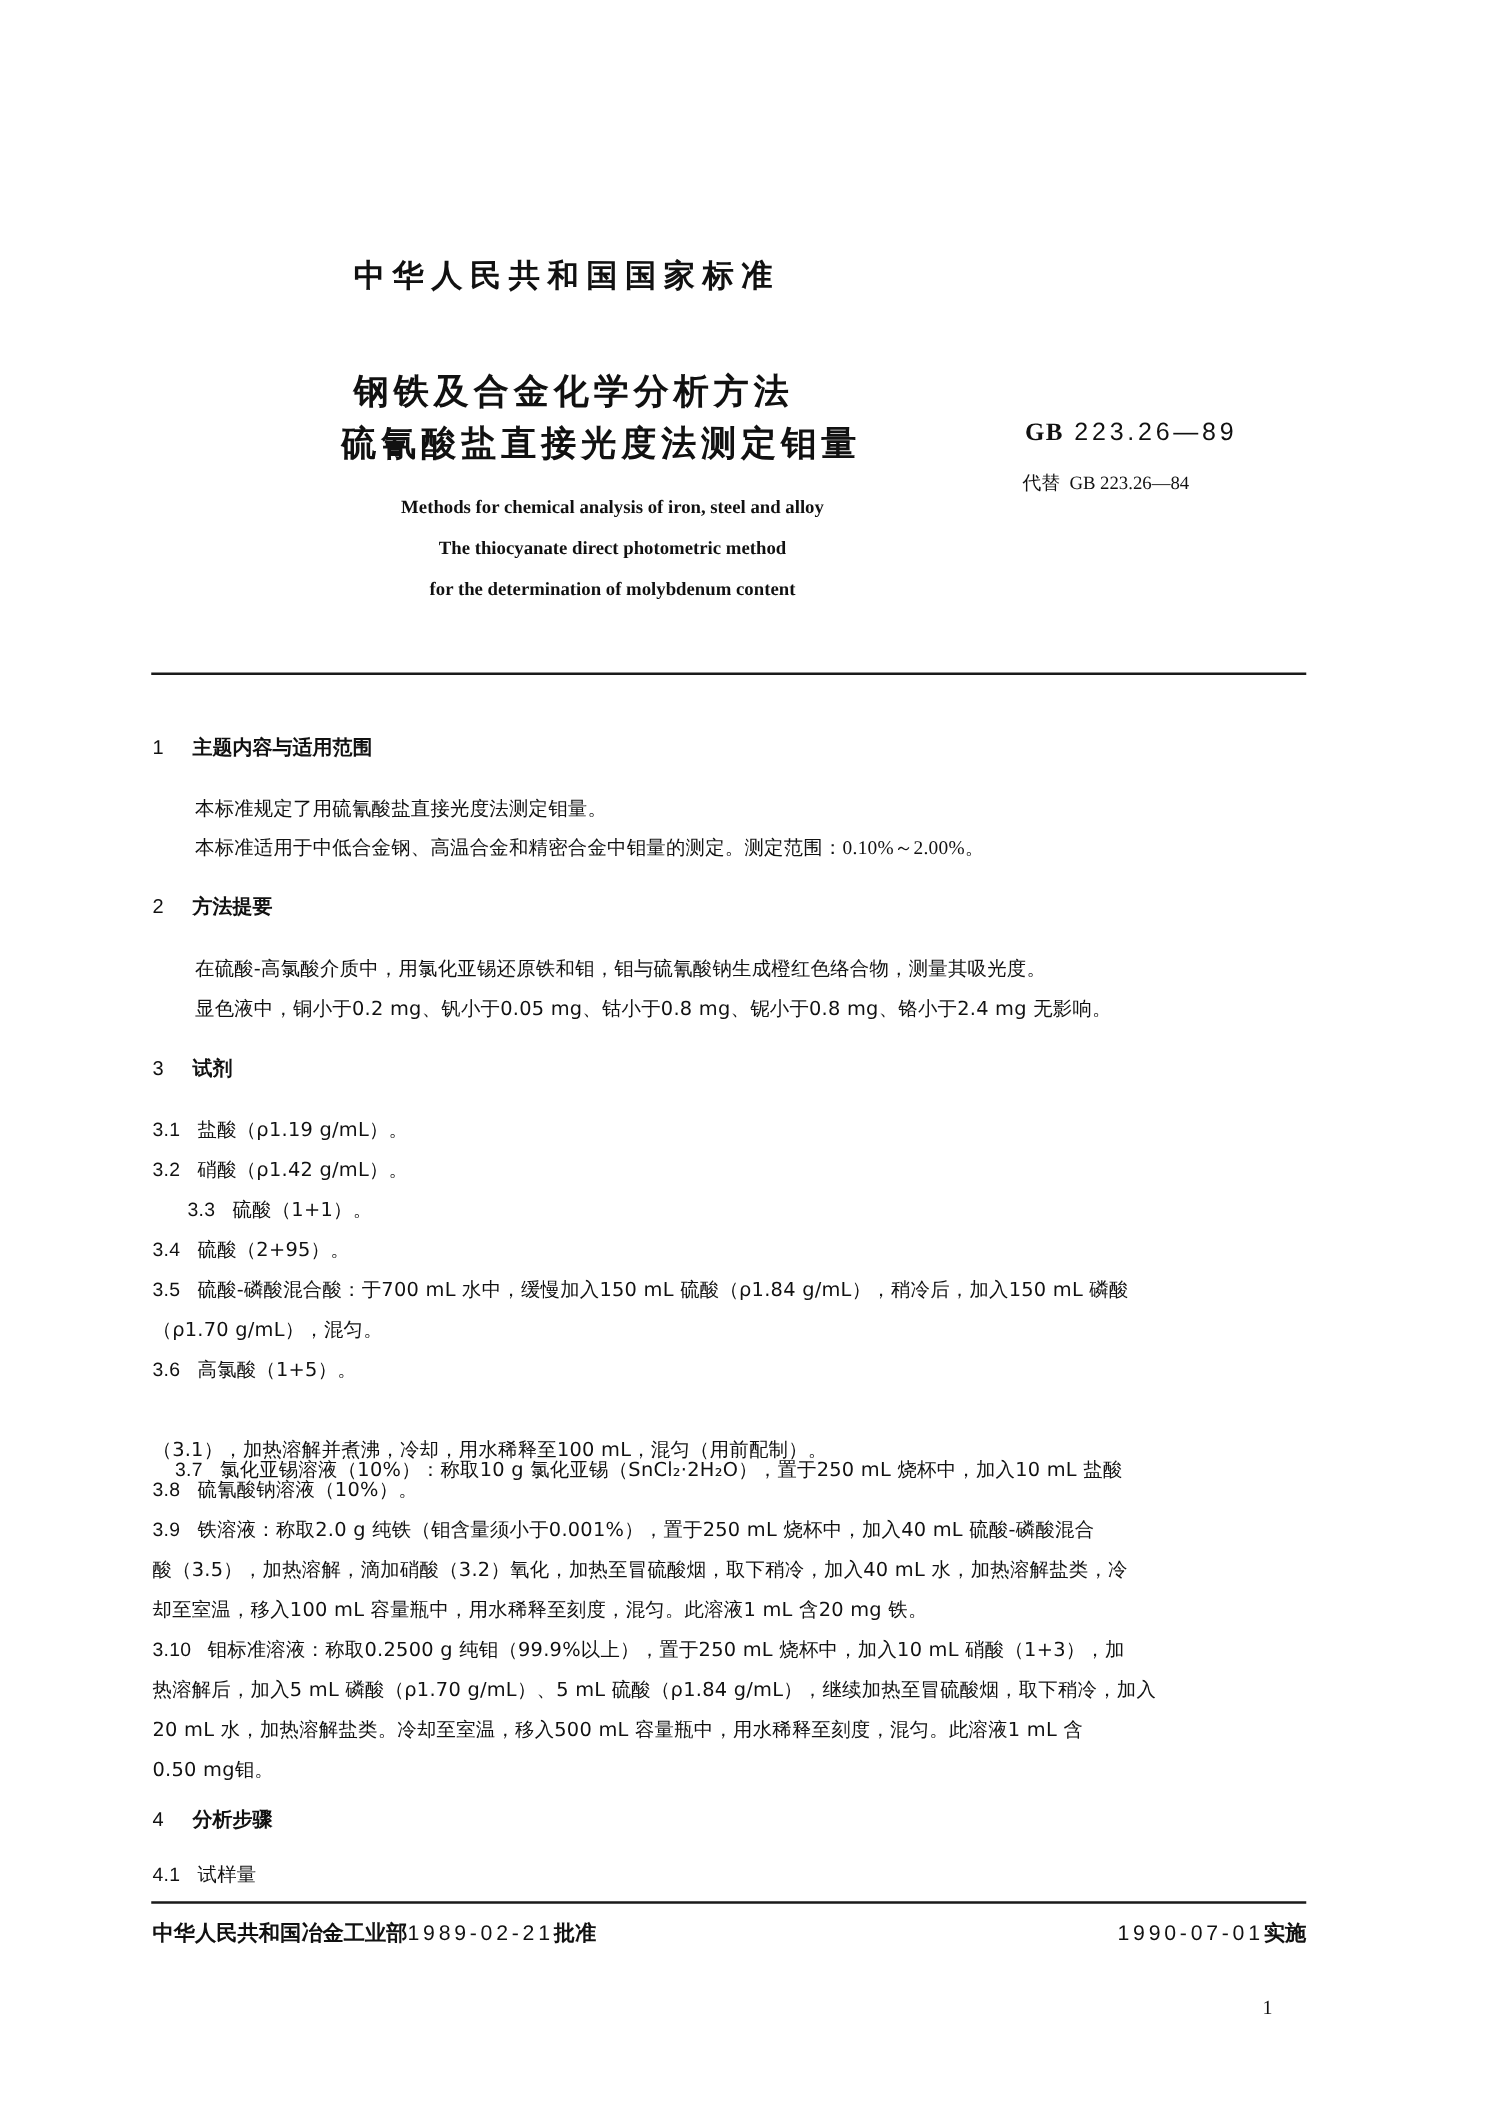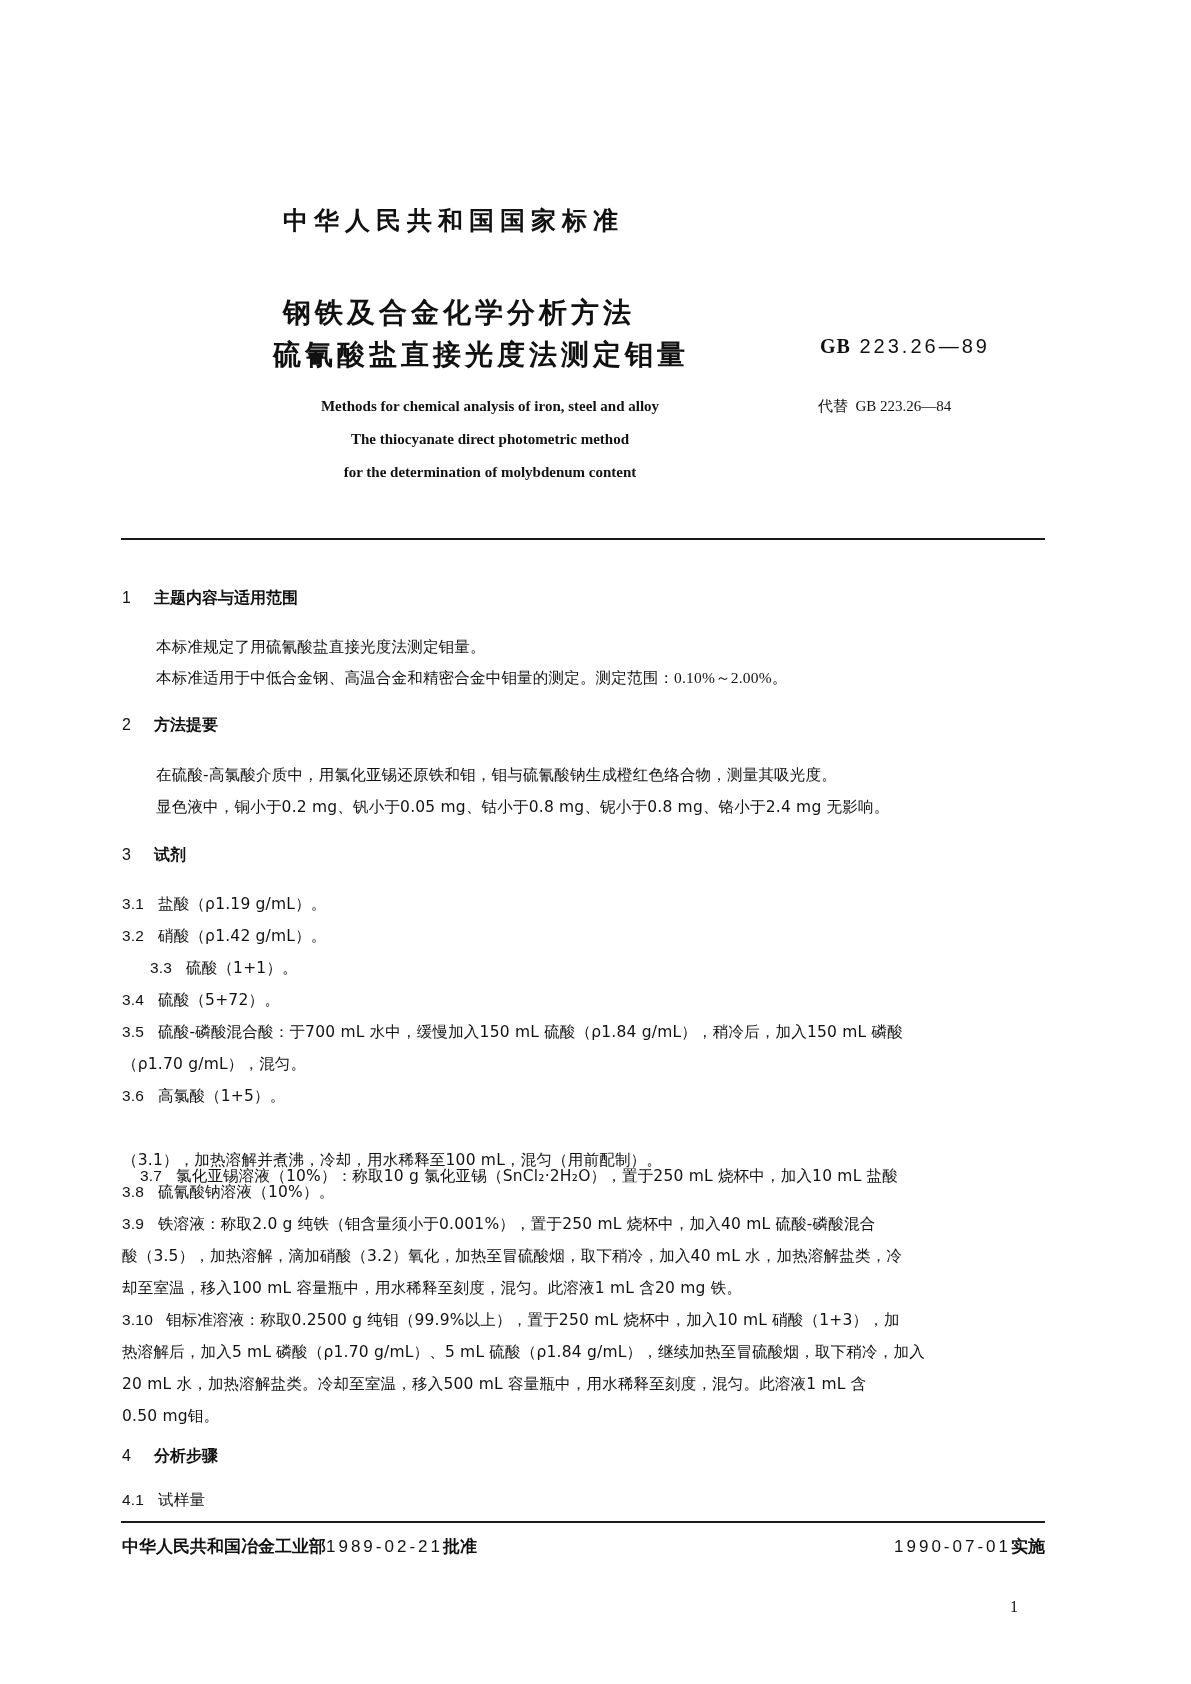--- a/index.html
+++ b/index.html
@@ -37,21 +37,21 @@
 
   .std-code {
     left: 820px; top: 335px;
     font-family: "Liberation Sans", sans-serif;
     font-size: 20px;
     letter-spacing: 3px;
     white-space: nowrap;
   }
   .std-code .gb { font-family: "Liberation Serif", serif; font-weight: bold; letter-spacing: 1px; text-align: right; }
   .replaces {
-    left: 818px; top: 397px;
+    left: 818px; top: 377px;
     font-family: "Liberation Serif", serif;
     font-size: 15px;
     white-space: nowrap;
   }
 
   .title-en {
     font-family: "Liberation Serif", serif;
     font-weight: bold;
     font-size: 15px;
     white-space: nowrap;
@@ -155,21 +155,21 @@
 <div class="abs para flush" style="top:894px;">
   <span class="sub-num">3.1</span><span>盐酸（ρ1.19 g/mL）。</span>
 </div>
 <div class="abs para flush" style="top:926px;">
   <span class="sub-num">3.2</span><span>硝酸（ρ1.42 g/mL）。</span>
 </div>
 <div class="abs para flush" style="top:958px;margin-left:28px;">
   <span class="sub-num">3.3</span><span>硫酸（1+1）。</span>
 </div>
 <div class="abs para flush" style="top:990px;">
-  <span class="sub-num">3.4</span><span>硫酸（5+72）。</span>
+  <span class="sub-num">3.4</span><span>硫酸（2+95）。</span>
 </div>
 <div class="abs para flush" style="top:1022px;">
   <span class="sub-num">3.5</span><span>硫酸-磷酸混合酸：于700 mL 水中，缓慢加入150 mL 硫酸（ρ1.84 g/mL），稍冷后，加入150 mL 磷酸</span>
 </div>
 <div class="abs para flush" style="top:1054px;">（ρ1.70 g/mL），混匀。</div>
 <div class="abs para flush" style="top:1086px;">
   <span class="sub-num">3.6</span><span>高氯酸（1+5）。</span>
 </div>
 <div class="abs para flush" style="top:1166px;margin-left:18px;">
   <span class="sub-num">3.7</span><span>氯化亚锡溶液（10%）：称取10 g 氯化亚锡（SnCl₂·2H₂O），置于250 mL 烧杯中，加入10 mL 盐酸</span>

